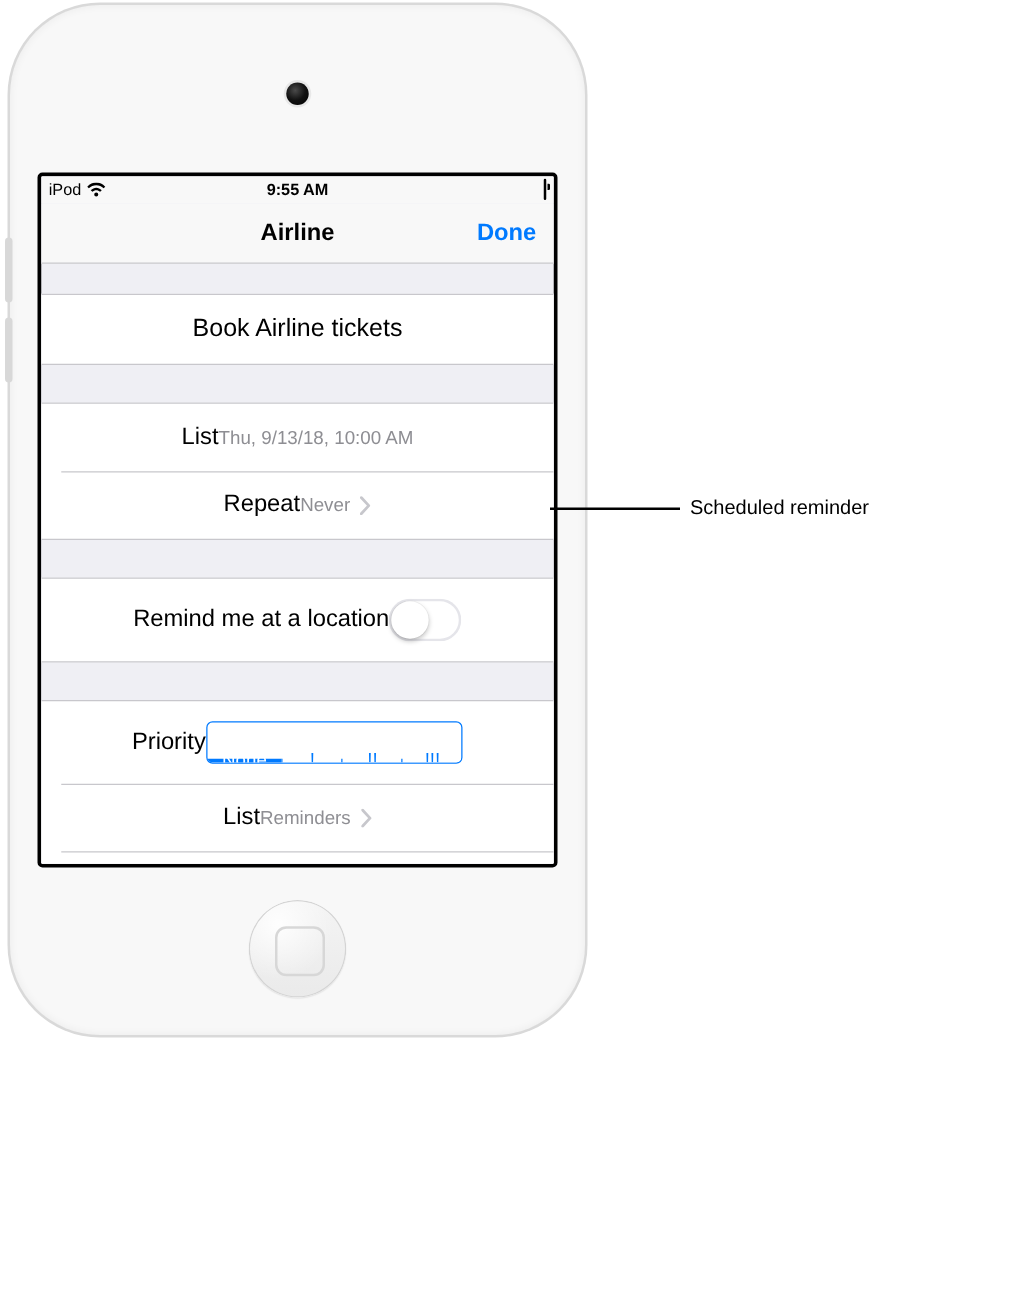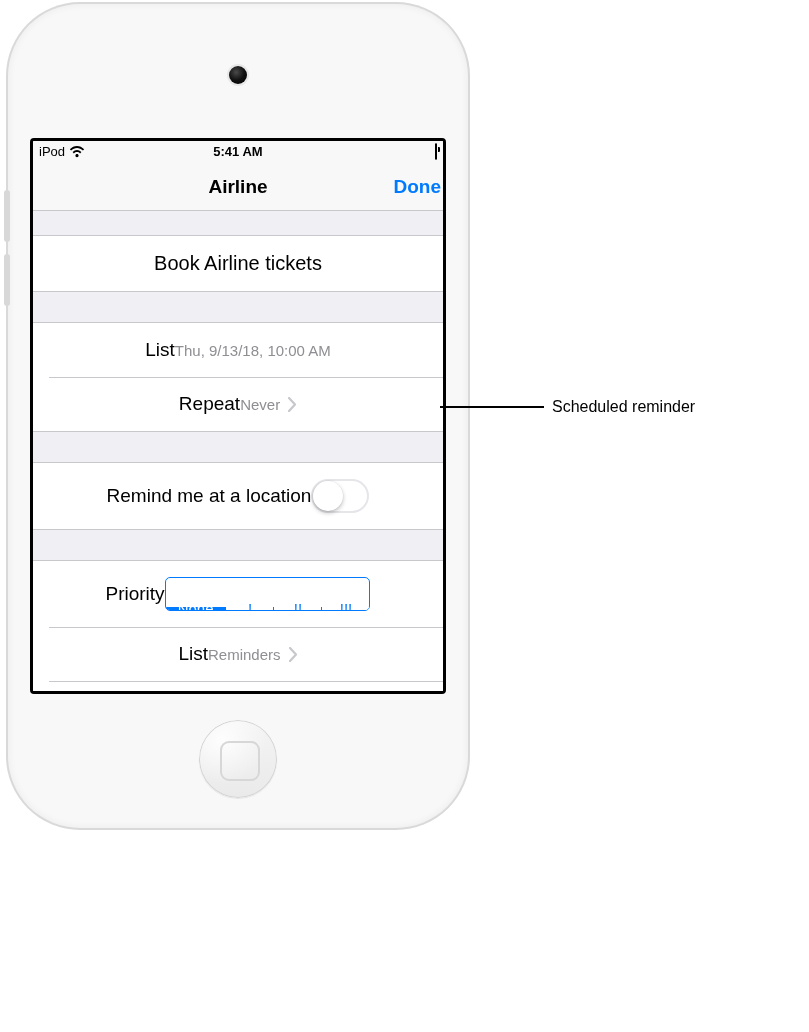--- a/index.html
+++ b/index.html
@@ -96,21 +96,21 @@
   
   .navbar {
     position: relative;
     height: 48px;
     background: #f8f8f8;
     border-bottom: 0.5px solid #c8c7cc;
     display:flex; align-items:center; justify-content:center;
   }
   .navtitle { font-size:19px; font-weight:600; color:#000; }
   .navdone {
-    position:absolute; right:2px; top:0; bottom:0;
+    position:absolute; right:14px; top:0; bottom:0;
     display:flex; align-items:center;
     color:#007aff; font-size:19px; font-weight:600;
     text-decoration:none;
   }
 
   
   .tableview { background:#efeff4; font-size:19px; color:#000; }
   .group { margin-top:30px; background:#fff; border-top:0.5px solid #c8c7cc; border-bottom:0.5px solid #c8c7cc;}
   .group:first-child { margin-top:24px; }
   .cell {
@@ -220,21 +220,21 @@
 
     <div class="statusbar">
       <div class="sb-left">
         <span>iPod</span>
         <span class="wifi">
           <svg width="16" height="12" viewBox="0 0 16 12">
             <path d="M8 11.2c.9 0 1.6-.7 1.6-1.6S8.9 8 8 8s-1.6.7-1.6 1.6.7 1.6 1.6 1.6zM3.6 6.1l1.3 1.3C5.8 6.6 6.8 6.1 8 6.1s2.2.5 3.1 1.3l1.3-1.3C11 4.8 9.6 4.1 8 4.1S5 4.8 3.6 6.1zM.8 3.3l1.3 1.3C3.8 3 5.8 2.1 8 2.1s4.2.9 5.9 2.5l1.3-1.3C13.1 1.2 10.7 0 8 0S2.9 1.2.8 3.3z" fill="#000"></path>
           </svg>
         </span>
       </div>
-      <div class="sb-center">5:41 AM</div>
+      <div class="sb-center">9:55 AM</div>
       <div class="sb-right">
         <span>
           <span class="battery-body"><span class="battery-fill"></span></span>
         </span>
       </div>
     </div>
 
     <div class="navbar">
       <span class="navtitle">Airline</span>
       <a href="#" class="navdone">Done</a>

